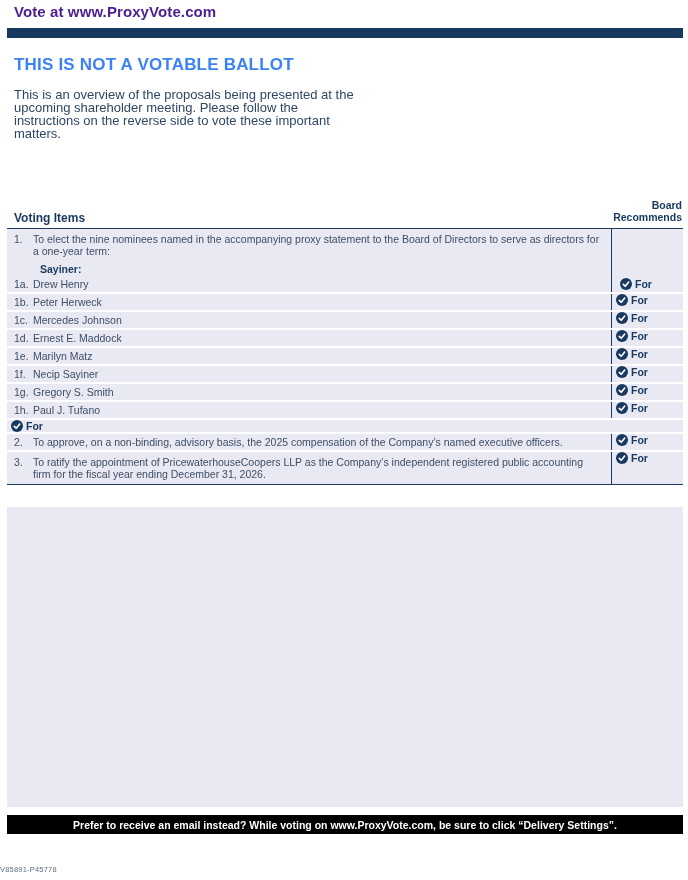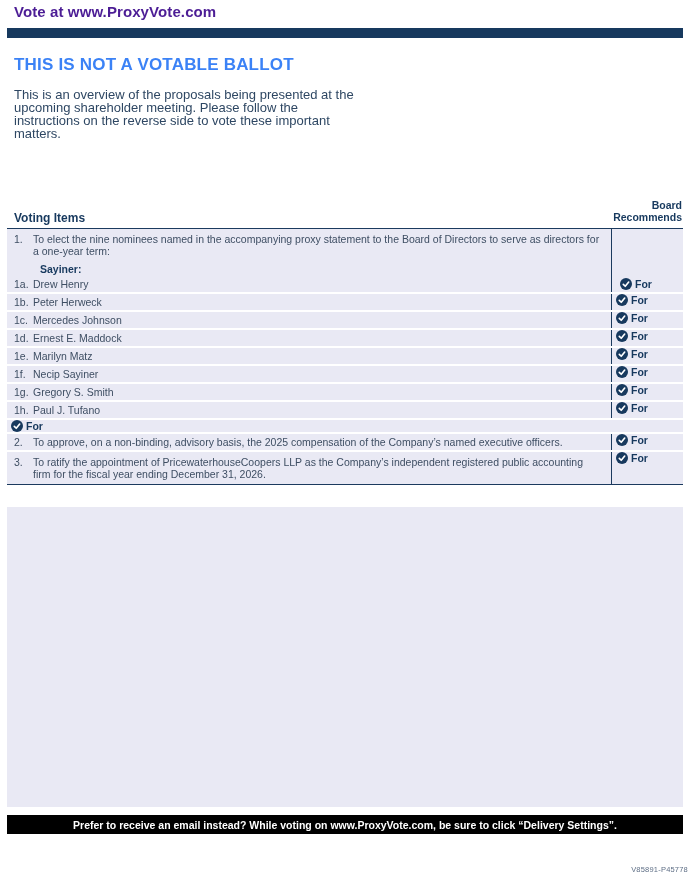--- a/index.html
+++ b/index.html
@@ -56,21 +56,21 @@
     margin-left:3px; }
 
   .filler { margin-top:4px; height:300px; background:#e9e9f4; }
 
   
   .footer-bar { position:absolute; left:7px; top:815px; width:676px;
     height:19px; background:#000000; display:flex; align-items:center;
     justify-content:center; }
   .footer-bar span { color:#ffffff; font-size:10.5px; font-weight:bold; }
   .doc-code { position:absolute; left:0; top:865px; width:688px;
-    text-align:right; font-size:7.5px; color:#5f6f86; letter-spacing:0.2px; }
+    text-align:left; font-size:7.5px; color:#5f6f86; letter-spacing:0.2px; }
 </style>
 </head>
 <body>
 
 <div class="page">
 
   <div class="vote-link">Vote at www.ProxyVote.com</div>
   <div class="top-bar"></div>
 
   <div class="page-title">THIS IS NOT A VOTABLE BALLOT</div>

